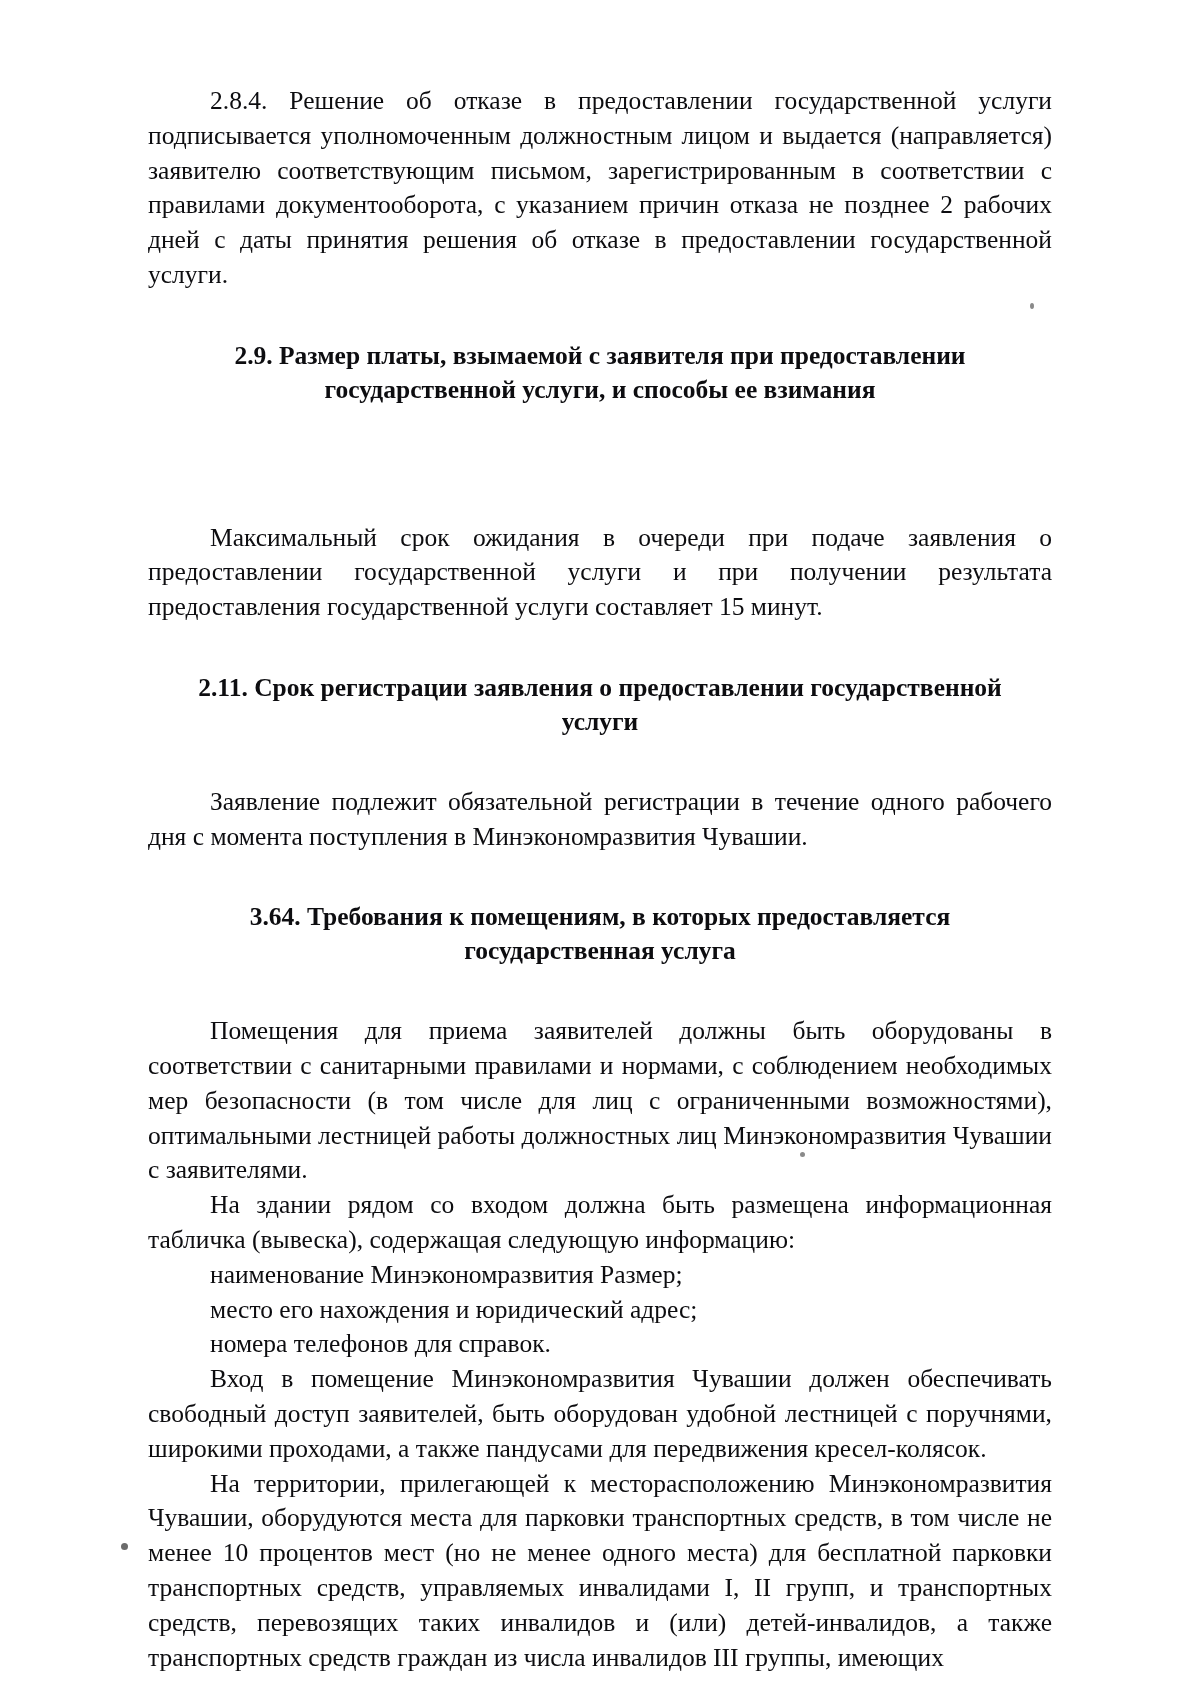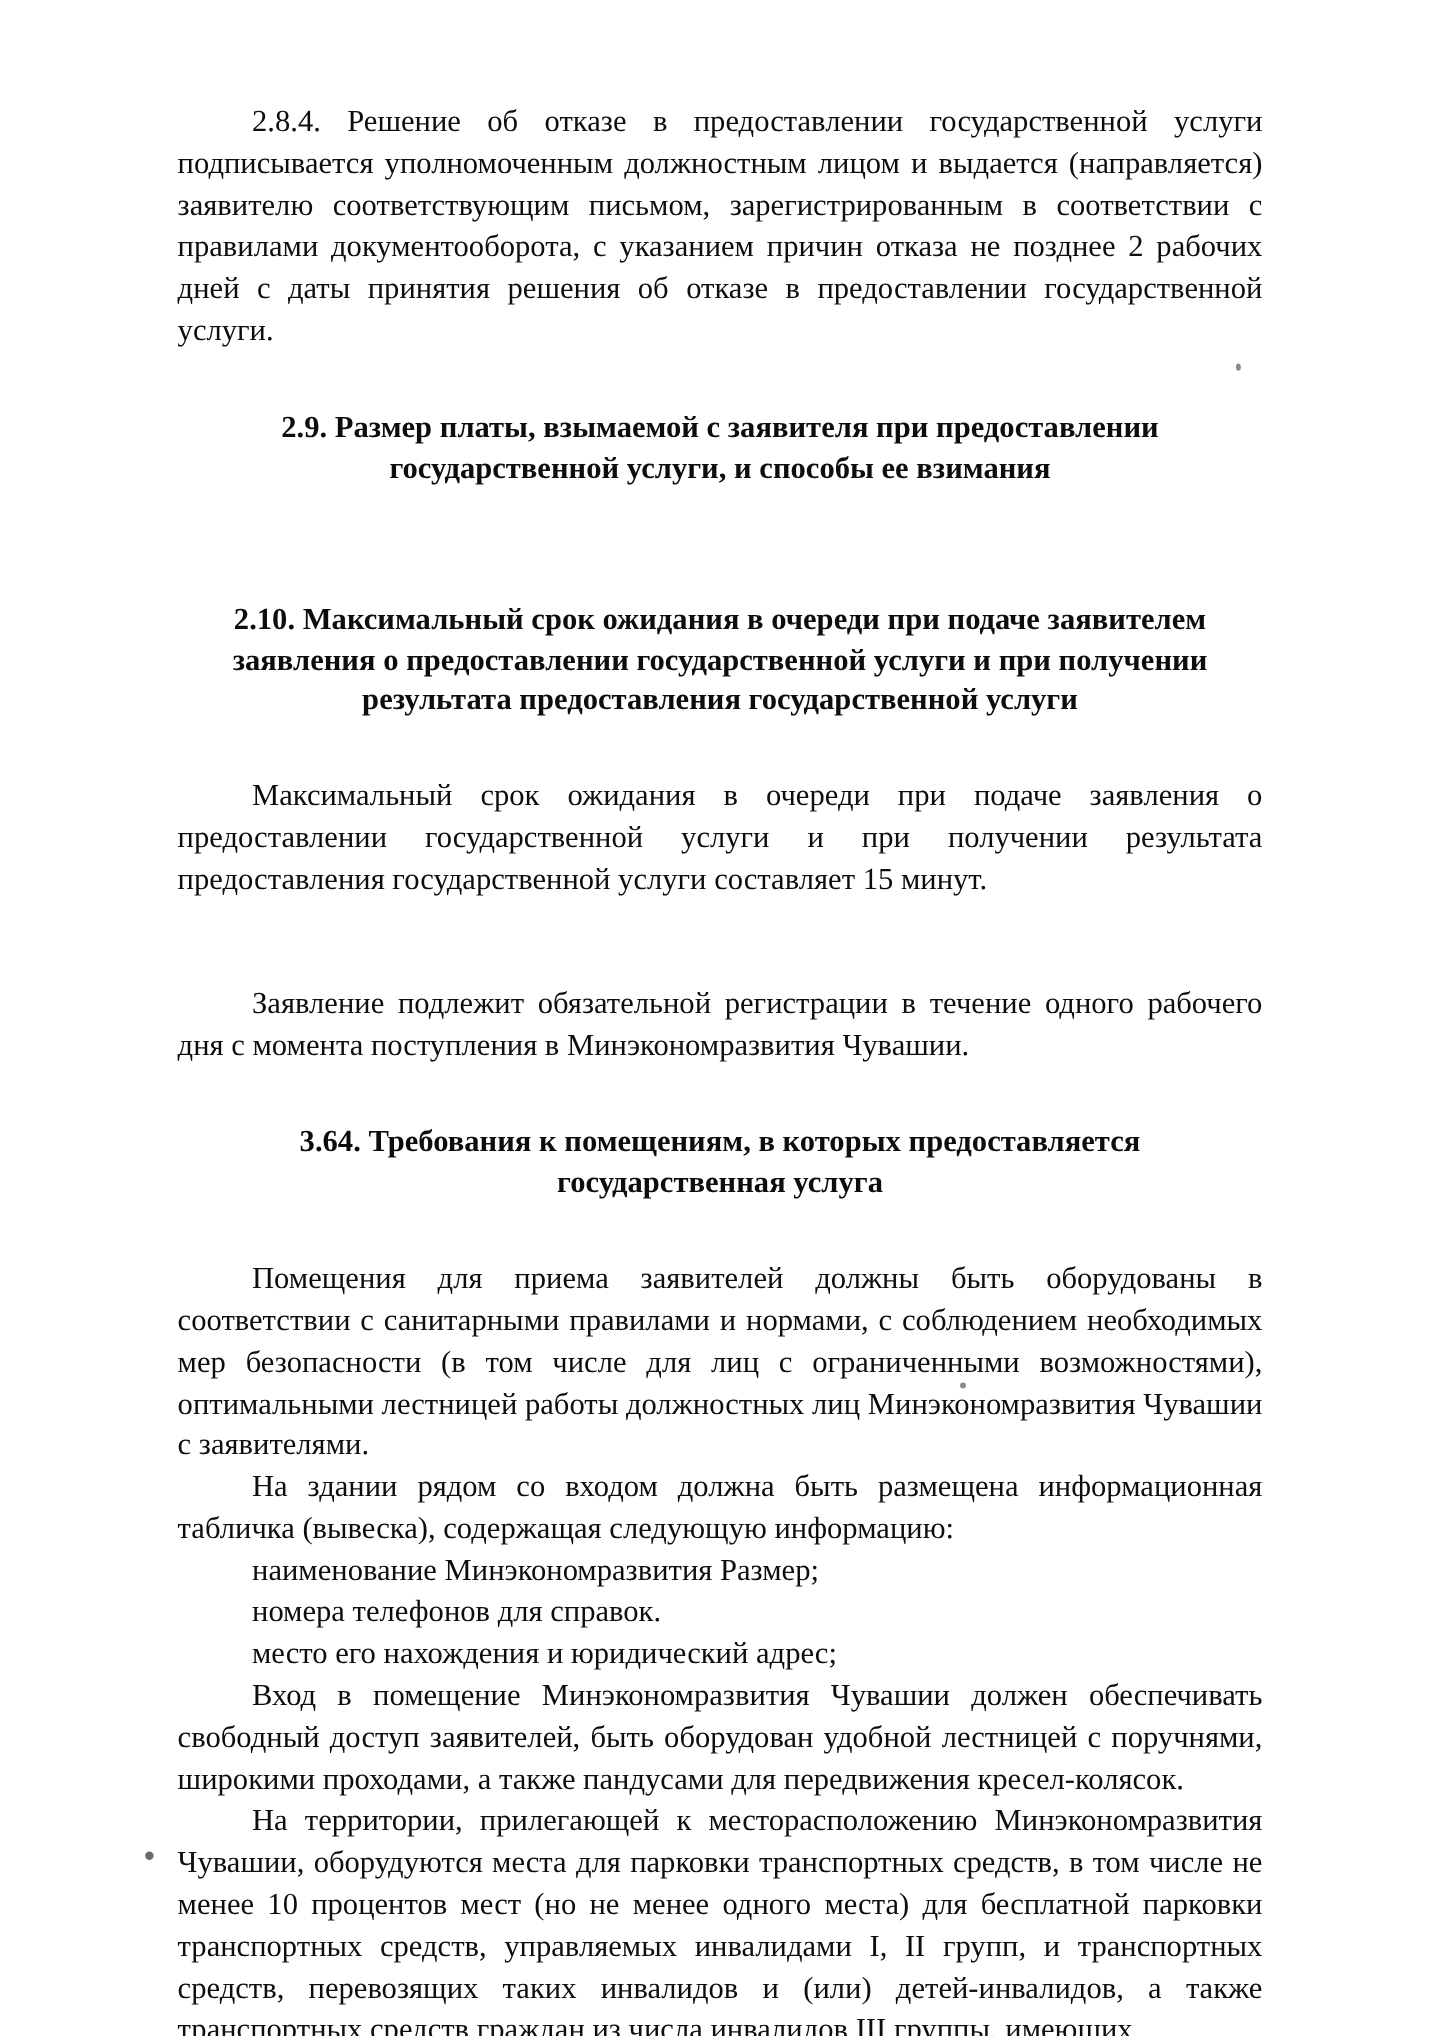--- a/index.html
+++ b/index.html
@@ -64,44 +64,44 @@
 
     <div class="gap-lg"></div>
 
     <p class="heading">2.9. Размер платы, взымаемой с заявителя при предоставлении государственной услуги, и способы ее взимания</p>
 
     <div class="gap-lg"></div>
 
 
     <div class="gap-lg"></div>
 
-    <p class="heading">2.10. Максимальный срок ожидания в очереди при подаче заявителем заявления о предоставлении государственной услуги и при получении результата предоставления государственной услуги</p>
 
     <div class="gap-lg"></div>
 
     <p class="indent">Максимальный срок ожидания в очереди при подаче заявления о предоставлении государственной услуги и при получении результата предоставления государственной услуги составляет 15 минут.</p>
 
     <div class="gap-lg"></div>
 
+    <p class="heading">2.11. Срок регистрации заявления о предоставлении государственной услуги</p>
 
     <div class="gap-lg"></div>
 
     <p class="indent">Заявление подлежит обязательной регистрации в течение одного рабочего дня с момента поступления в Минэкономразвития Чувашии.</p>
 
     <div class="gap-lg"></div>
 
     <p class="heading">3.64. Требования к помещениям, в которых предоставляется государственная услуга</p>
 
     <div class="gap-lg"></div>
 
     <p class="indent">Помещения для приема заявителей должны быть оборудованы в соответствии с санитарными правилами и нормами, с соблюдением необходимых мер безопасности (в том числе для лиц с ограниченными возможностями), оптимальными лестницей работы должностных лиц Минэкономразвития Чувашии с заявителями.</p>
     <p class="indent">На здании рядом со входом должна быть размещена информационная табличка (вывеска), содержащая следующую информацию:</p>
     <p class="indent">наименование Минэкономразвития Размер;</p>
+    <p class="indent">место его нахождения и юридический адрес;</p>
     <p class="indent">номера телефонов для справок.</p>
-    <p class="indent">место его нахождения и юридический адрес;</p>
     <p class="indent">Вход в  помещение Минэкономразвития Чувашии  должен обеспечивать свободный доступ заявителей, быть оборудован удобной лестницей с поручнями, широкими проходами, а также пандусами для передвижения кресел-колясок.</p>
     <p class="indent">На территории, прилегающей к месторасположению Минэкономразвития Чувашии, оборудуются места для парковки транспортных средств, в том числе не менее 10 процентов мест (но не менее одного места) для бесплатной парковки транспортных средств, управляемых инвалидами I, II групп, и транспортных средств, перевозящих таких инвалидов и (или) детей-инвалидов, а также транспортных средств граждан из числа инвалидов III группы, имеющих</p>
 
   </div>
 
   <div class="speck s1"></div>
   <div class="speck s2"></div>
   <div class="speck s3"></div>
 </div>
 

